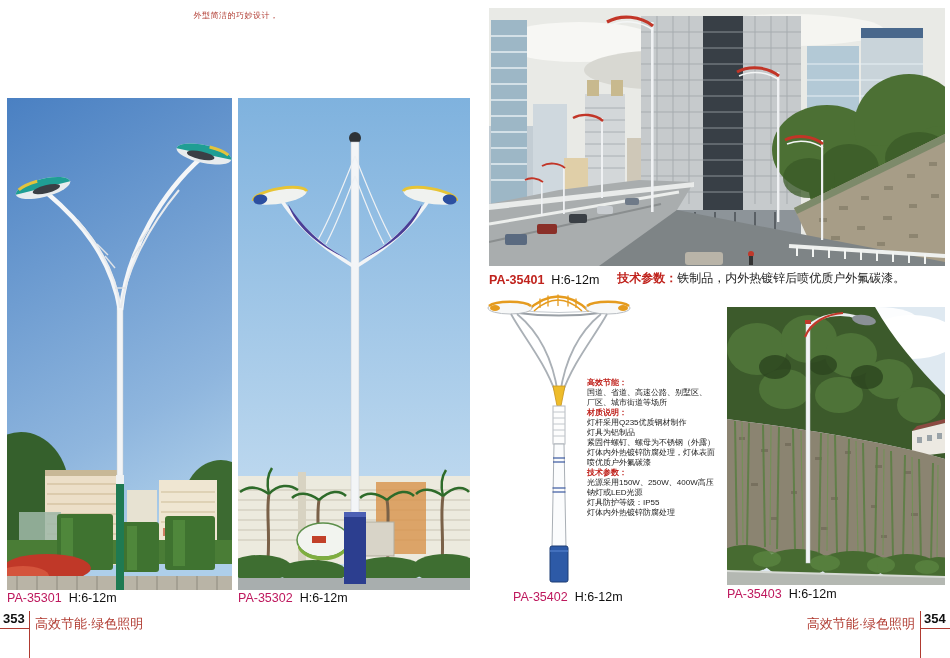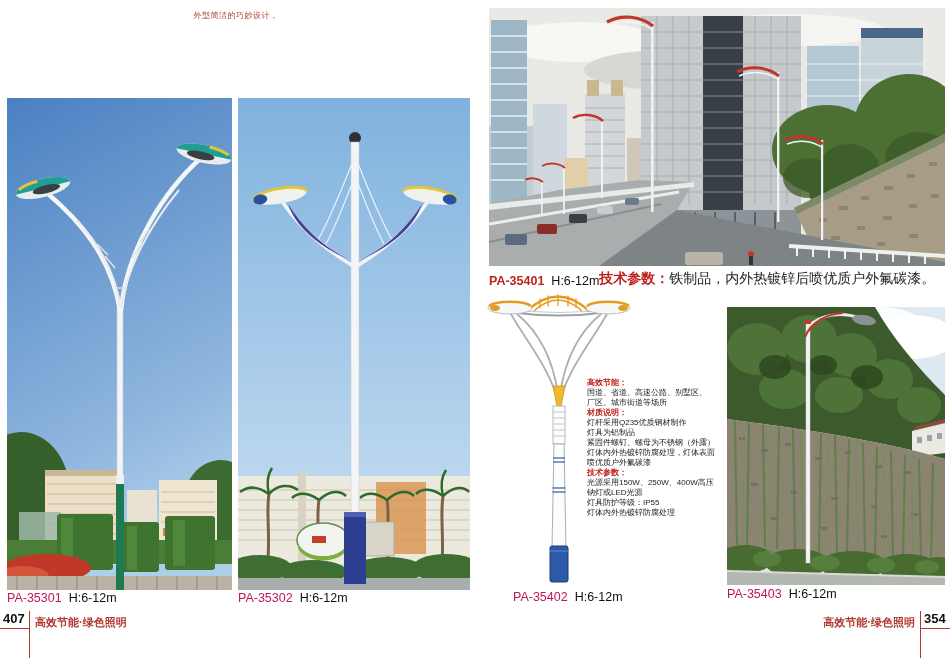--- a/index.html
+++ b/index.html
@@ -9,27 +9,27 @@
   .photo{position:absolute;overflow:hidden}
   .photo svg{display:block;width:100%;height:100%}
   .intro{position:absolute;left:90px;top:9px;width:292px;text-align:center;
          color:#b03a30;font-size:8px;line-height:14.5px;letter-spacing:.5px}
   .label{position:absolute;font-size:12.5px;white-space:nowrap}
   .label .m{color:#be185d;font-weight:normal;margin-right:7px}
   .label .h{color:#101010}
   .caption-row{position:absolute;left:489px;top:270px;display:flex;align-items:flex-end;white-space:nowrap}
   .caption-row .m{color:#c0231d;font-weight:bold;font-size:12.5px;margin-right:7px}
   .caption-row .h{font-size:12.5px;color:#101010}
-  .caption-row .note{margin-left:0;font-size:14px;color:#222}
+  .caption-row .note{margin-left:18px;font-size:12px;color:#222}
   .caption-row .note .nt{color:#c0231d;font-weight:bold}
   .specs{position:absolute;left:587px;top:378px;width:128px;font-size:8px;
          line-height:10px;color:#222;white-space:nowrap}
   .specs .t{color:#c0231d;font-weight:bold}
   .pageno{position:absolute;font-size:13px;font-weight:bold;color:#101010}
-  .slogan{position:absolute;font-size:11px;font-weight:bold;color:#b03a30;white-space:nowrap}
+  .slogan{position:absolute;font-size:13px;font-weight:normal;color:#b03a30;white-space:nowrap}
   .red-hline{position:absolute;height:1px;background:#b03a30}
   .red-vline{position:absolute;width:1px;background:#b03a30}
 </style>
 </head>
 <body>
 
 <div style="position:absolute;inset:0">
 
   <div class="intro">
     <div>外型简洁的巧妙设计，</div>
@@ -572,21 +572,21 @@
     <div>灯体内外热镀锌防腐处理，灯体表面</div>
     <div>喷优质户外氟碳漆</div>
     <div class="t">技术参数：</div>
     <div>光源采用150W、250W、400W高压</div>
     <div>钠灯或LED光源</div>
     <div>灯具防护等级：IP55</div>
     <div>灯体内外热镀锌防腐处理</div>
   </div>
 
   <div>
-    <span class="pageno" style="left:3px;top:611px">407</span>
+    <span class="pageno" style="left:3px;top:611px">353</span>
     <div class="red-hline" style="left:0;top:628px;width:29px"></div>
     <div class="red-vline" style="left:29px;top:611px;height:47px"></div>
     <span class="slogan" style="left:35px;top:615px">高效节能·绿色照明</span>
   </div>
 
   <div>
     <span class="slogan" style="right:35px;top:615px">高效节能·绿色照明</span>
     <div class="red-vline" style="left:920px;top:611px;height:47px"></div>
     <div class="red-hline" style="left:920px;top:628px;width:30px"></div>
     <span class="pageno" style="left:924px;top:611px">354</span>

